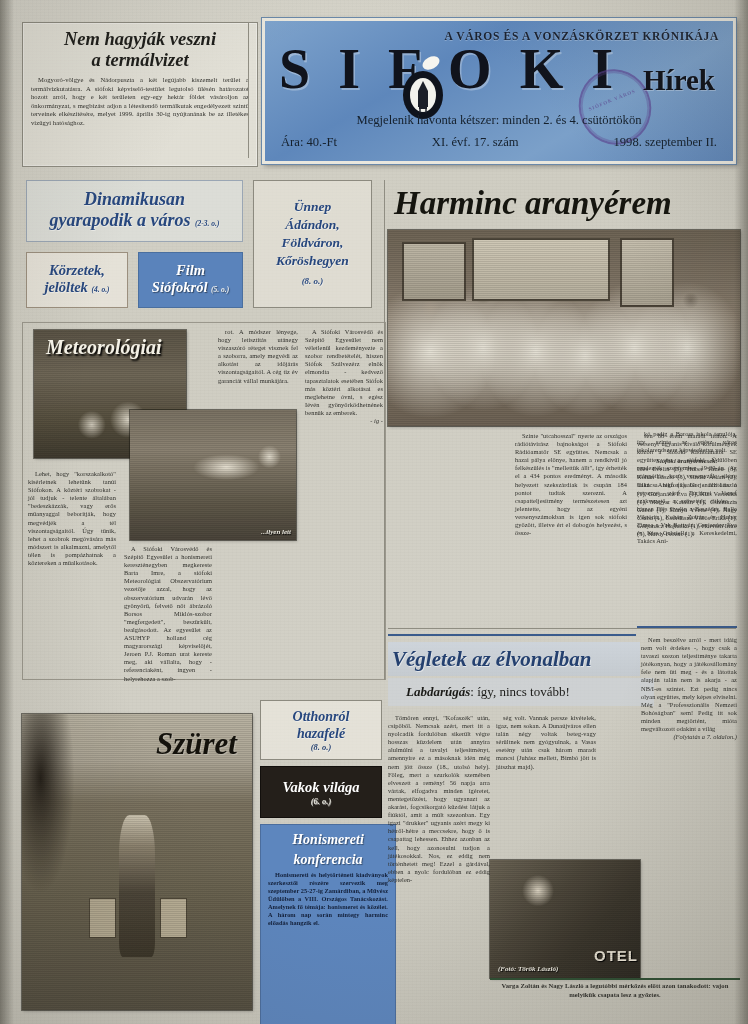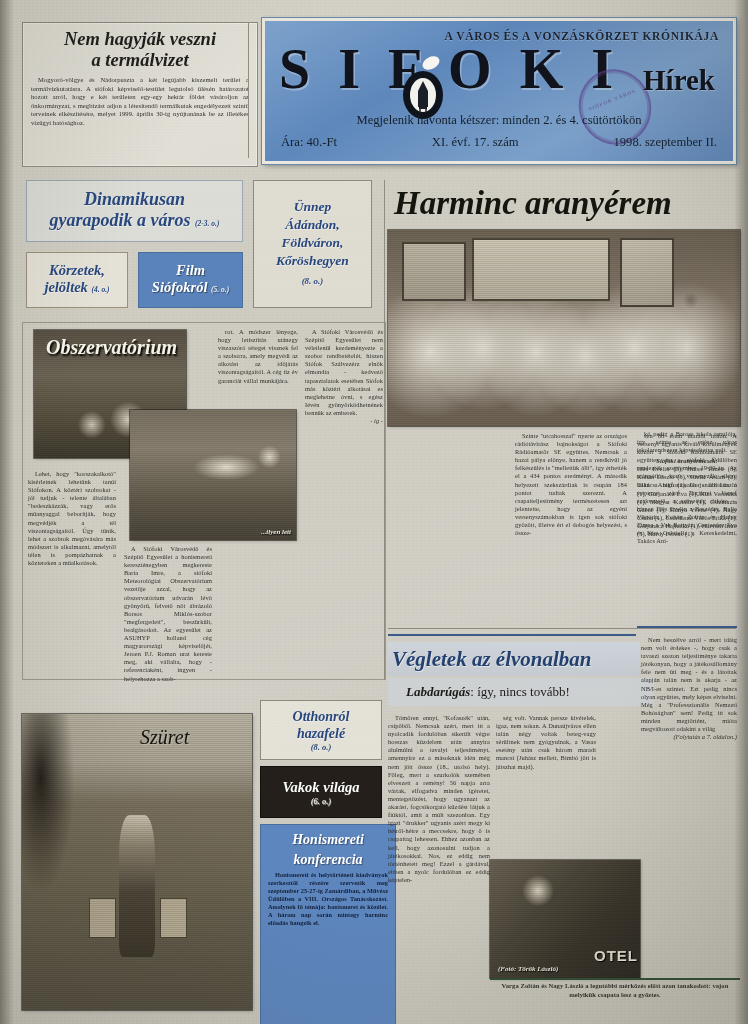--- a/index.html
+++ b/index.html
@@ -419,21 +419,21 @@
       </div>
   </div>
 
   <div id="sz-box"></div>
 
   <div class="photo" id="photo-stat1">
     <div class="bg"></div>
     <div class="grain"></div>
     <div class="cap-ov" style="right:6px;bottom:5px;">...ilyen volt...</div>
   </div>
-  <div style="position:absolute;left:46px;top:336px;font-style:italic;font-weight:bold;font-size:20px;color:#f4f1e6;text-shadow:1.5px 1.5px 2px #000;z-index:6;">Obszervatórium</div>
+  <div style="position:absolute;left:46px;top:336px;font-style:italic;font-weight:bold;font-size:20px;color:#f4f1e6;text-shadow:1.5px 1.5px 2px #000;z-index:6;">Meteorológiai</div>
 
   <div class="photo" id="photo-stat2">
     <div class="bg"></div>
     <div class="grain"></div>
     <div class="cap-ov" style="right:5px;bottom:4px;">...ilyen lett</div>
   </div>
 
   <div id="sz-col1" class="body-text">
       <p>Lehet, hogy "korszakalkotó" kísérletnek lehetünk tanúi Siófokon. A köztéri szobrokat - jól tudjuk - telente általában "bedeszkázzák, vagy erős műanyaggal beborítják, hogy megvédjék a tél viszontagságaitól. Úgy tűnik, lehet a szobrok megóvására más módszert is alkalmazni, amelytől télen is pompázhatnak a köztereken a műalkotások.</p>
     </div>
@@ -449,21 +449,21 @@
   </div>
 
   <div class="photo" id="photo-szuret">
     <div class="bg"></div>
     <div class="tree"></div>
     <div class="figure"></div>
     <div class="bucket1"></div>
     <div class="bucket2"></div>
     <div class="grain"></div>
   </div>
-  <div style="position:absolute;left:140px;top:726px;font-style:italic;font-weight:normal;font-size:20px;color:#14120c;z-index:6;text-shadow:1px 1px 1px rgba(255,255,255,.25);">Szüret</div>
+  <div style="position:absolute;left:156px;top:726px;font-style:italic;font-weight:bold;font-size:31px;color:#14120c;z-index:6;text-shadow:1px 1px 1px rgba(255,255,255,.25);">Szüret</div>
 
   <div id="t-otthon">
     <div class="teaser-title l1">Otthonról</div>
     <div class="teaser-title l2">hazafelé</div>
     <div class="teaser-title pg" style="font-size:8.5px;color:#24406f;">(8. o.)</div>
   </div>
 
   <div id="t-vakok">
     <div class="teaser-title l1">Vakok világa</div>
     <div class="teaser-title pg" style="font-size:8.5px;">(6. o.)</div>

